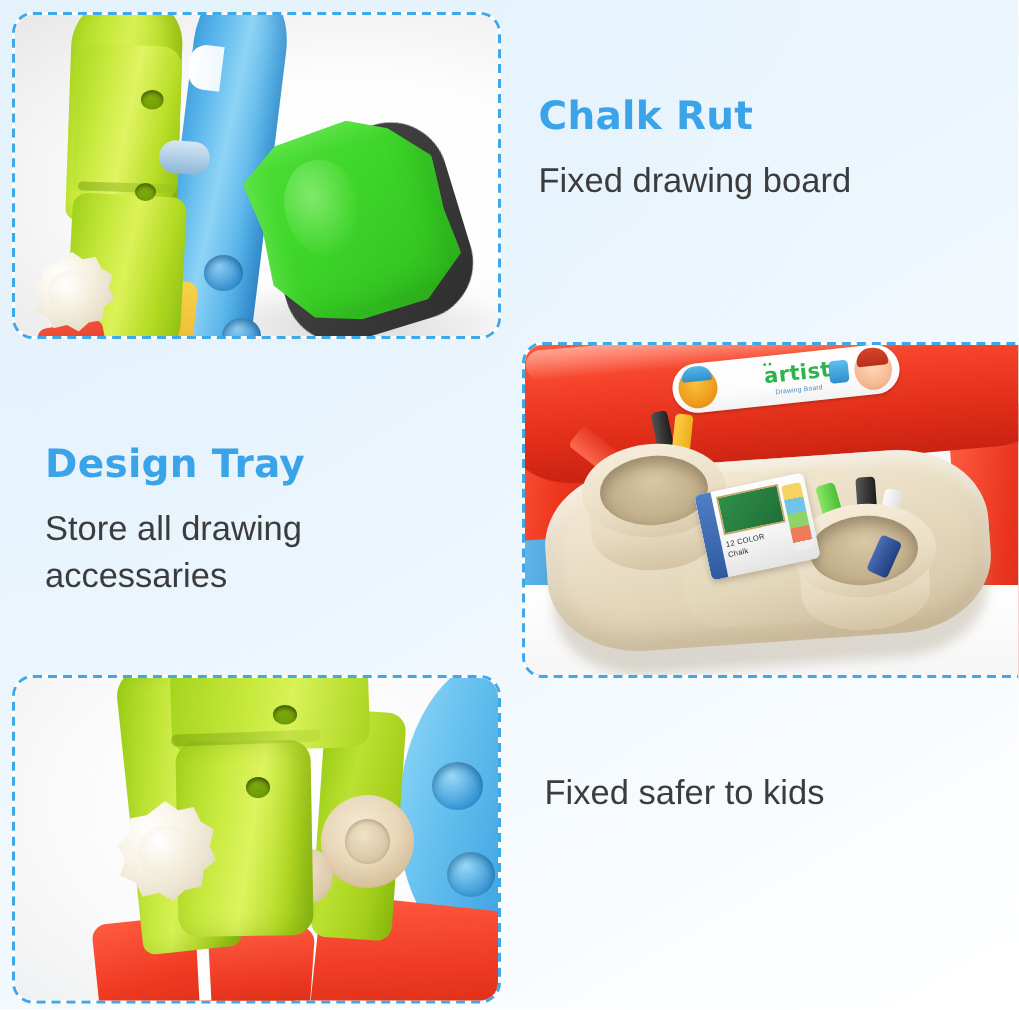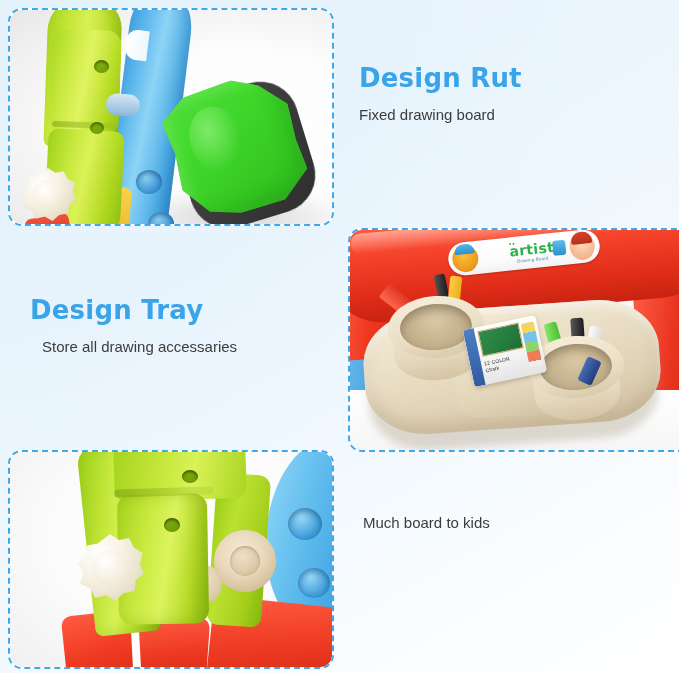--- a/index.html
+++ b/index.html
@@ -477,29 +477,29 @@
     font-family: "DejaVu Sans", sans-serif;
     font-weight: bold;
     font-size: 26px;
     color: #3ba4e8;
     letter-spacing: .2px;
     white-space: nowrap;
     margin: 0 0 12px 0;
   }
   .body-text {
     font-family: "Liberation Sans", sans-serif;
-    font-size: 15px;
+    font-size: 23px;
     color: #3c3c3c;
     line-height: 1.35;
     margin: 0;
   }
   #txt-curved-rut   { left: 359px; top: 63px;  width: 300px; }
   #txt-large-tray   { left: 30px;  top: 295px; width: 280px; }
   #txt-round-corner { left: 363px; top: 513px; width: 310px; }
-  #txt-large-tray .body-text { max-width: 210px; margin-left: 12px; }
+  #txt-large-tray .body-text { max-width: 210px; }
 </style>
 </head>
 <body>
 
 <div id="infographic">
 
   <div class="panel" id="panel-curved-rut">
     <div class="panel-inner">
       <div class="ph" id="p1-bg"></div>
       <div class="ph" id="p1-floor-shadow"></div>
@@ -518,21 +518,21 @@
       <div class="ph" id="p1-red-hint"></div>
       <div class="ph" id="p1-knob"></div>
       <div class="ph" id="p1-knob-face"></div>
       <div class="ph" id="p1-eraser-shadow"></div>
       <div class="ph" id="p1-eraser"></div>
       <div class="ph" id="p1-eraser-sheen"></div>
     </div>
   </div>
 
   <div class="txt" id="txt-curved-rut">
-    <p class="heading">Design Rut</p>
+    <p class="heading">Chalk Rut</p>
     <p class="body-text">Fixed drawing board</p>
   </div>
 
   <div class="txt" id="txt-large-tray">
     <p class="heading">Design Tray</p>
     <p class="body-text">Store all drawing accessaries</p>
   </div>
 
   <div class="panel" id="panel-large-tray">
     <div class="panel-inner">
@@ -611,16 +611,16 @@
       <div class="ph" id="p3-green-block"></div>
       <div class="ph" id="p3-seam"></div>
       <div class="ph" id="p3-hole-top"></div>
       <div class="ph" id="p3-hole-mid"></div>
       <div class="ph" id="p3-knob"></div>
       <div class="ph" id="p3-knob-face"></div>
     </div>
   </div>
 
   <div class="txt" id="txt-round-corner">
-    <p class="body-text">Much board to kids</p>
+    <p class="body-text">Fixed safer to kids</p>
   </div>
 
 </div>
 
 </body></html>

